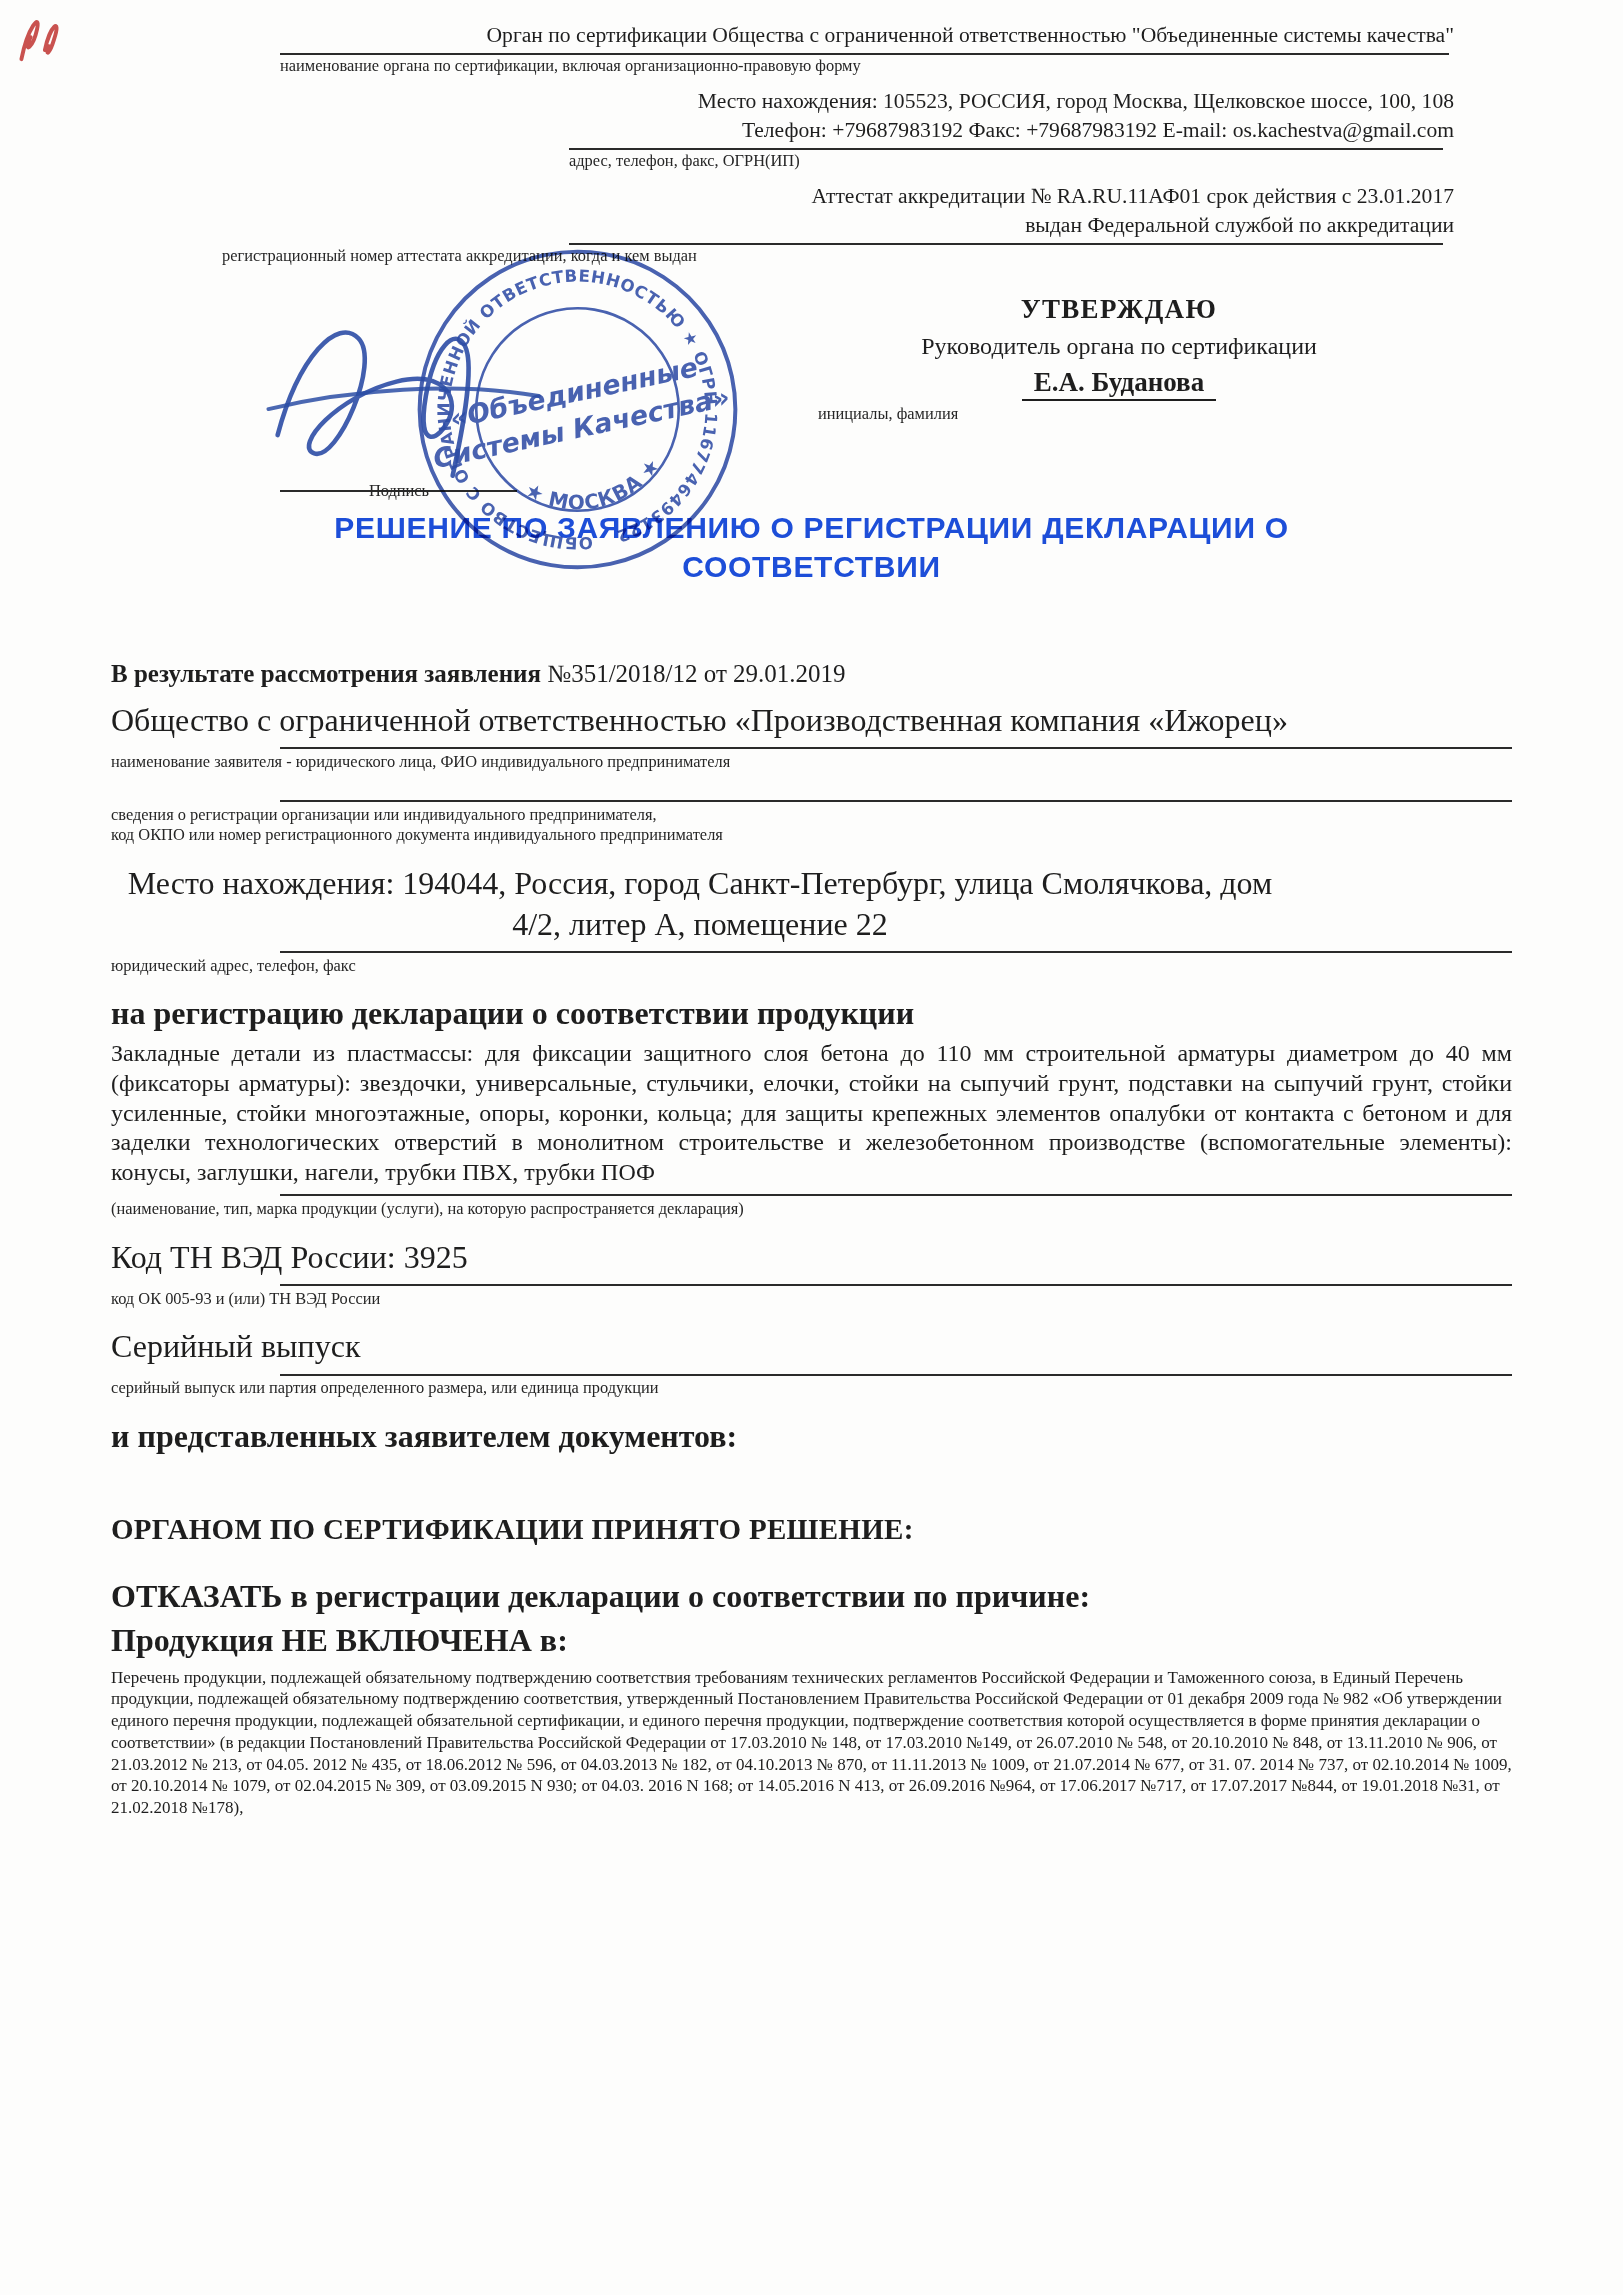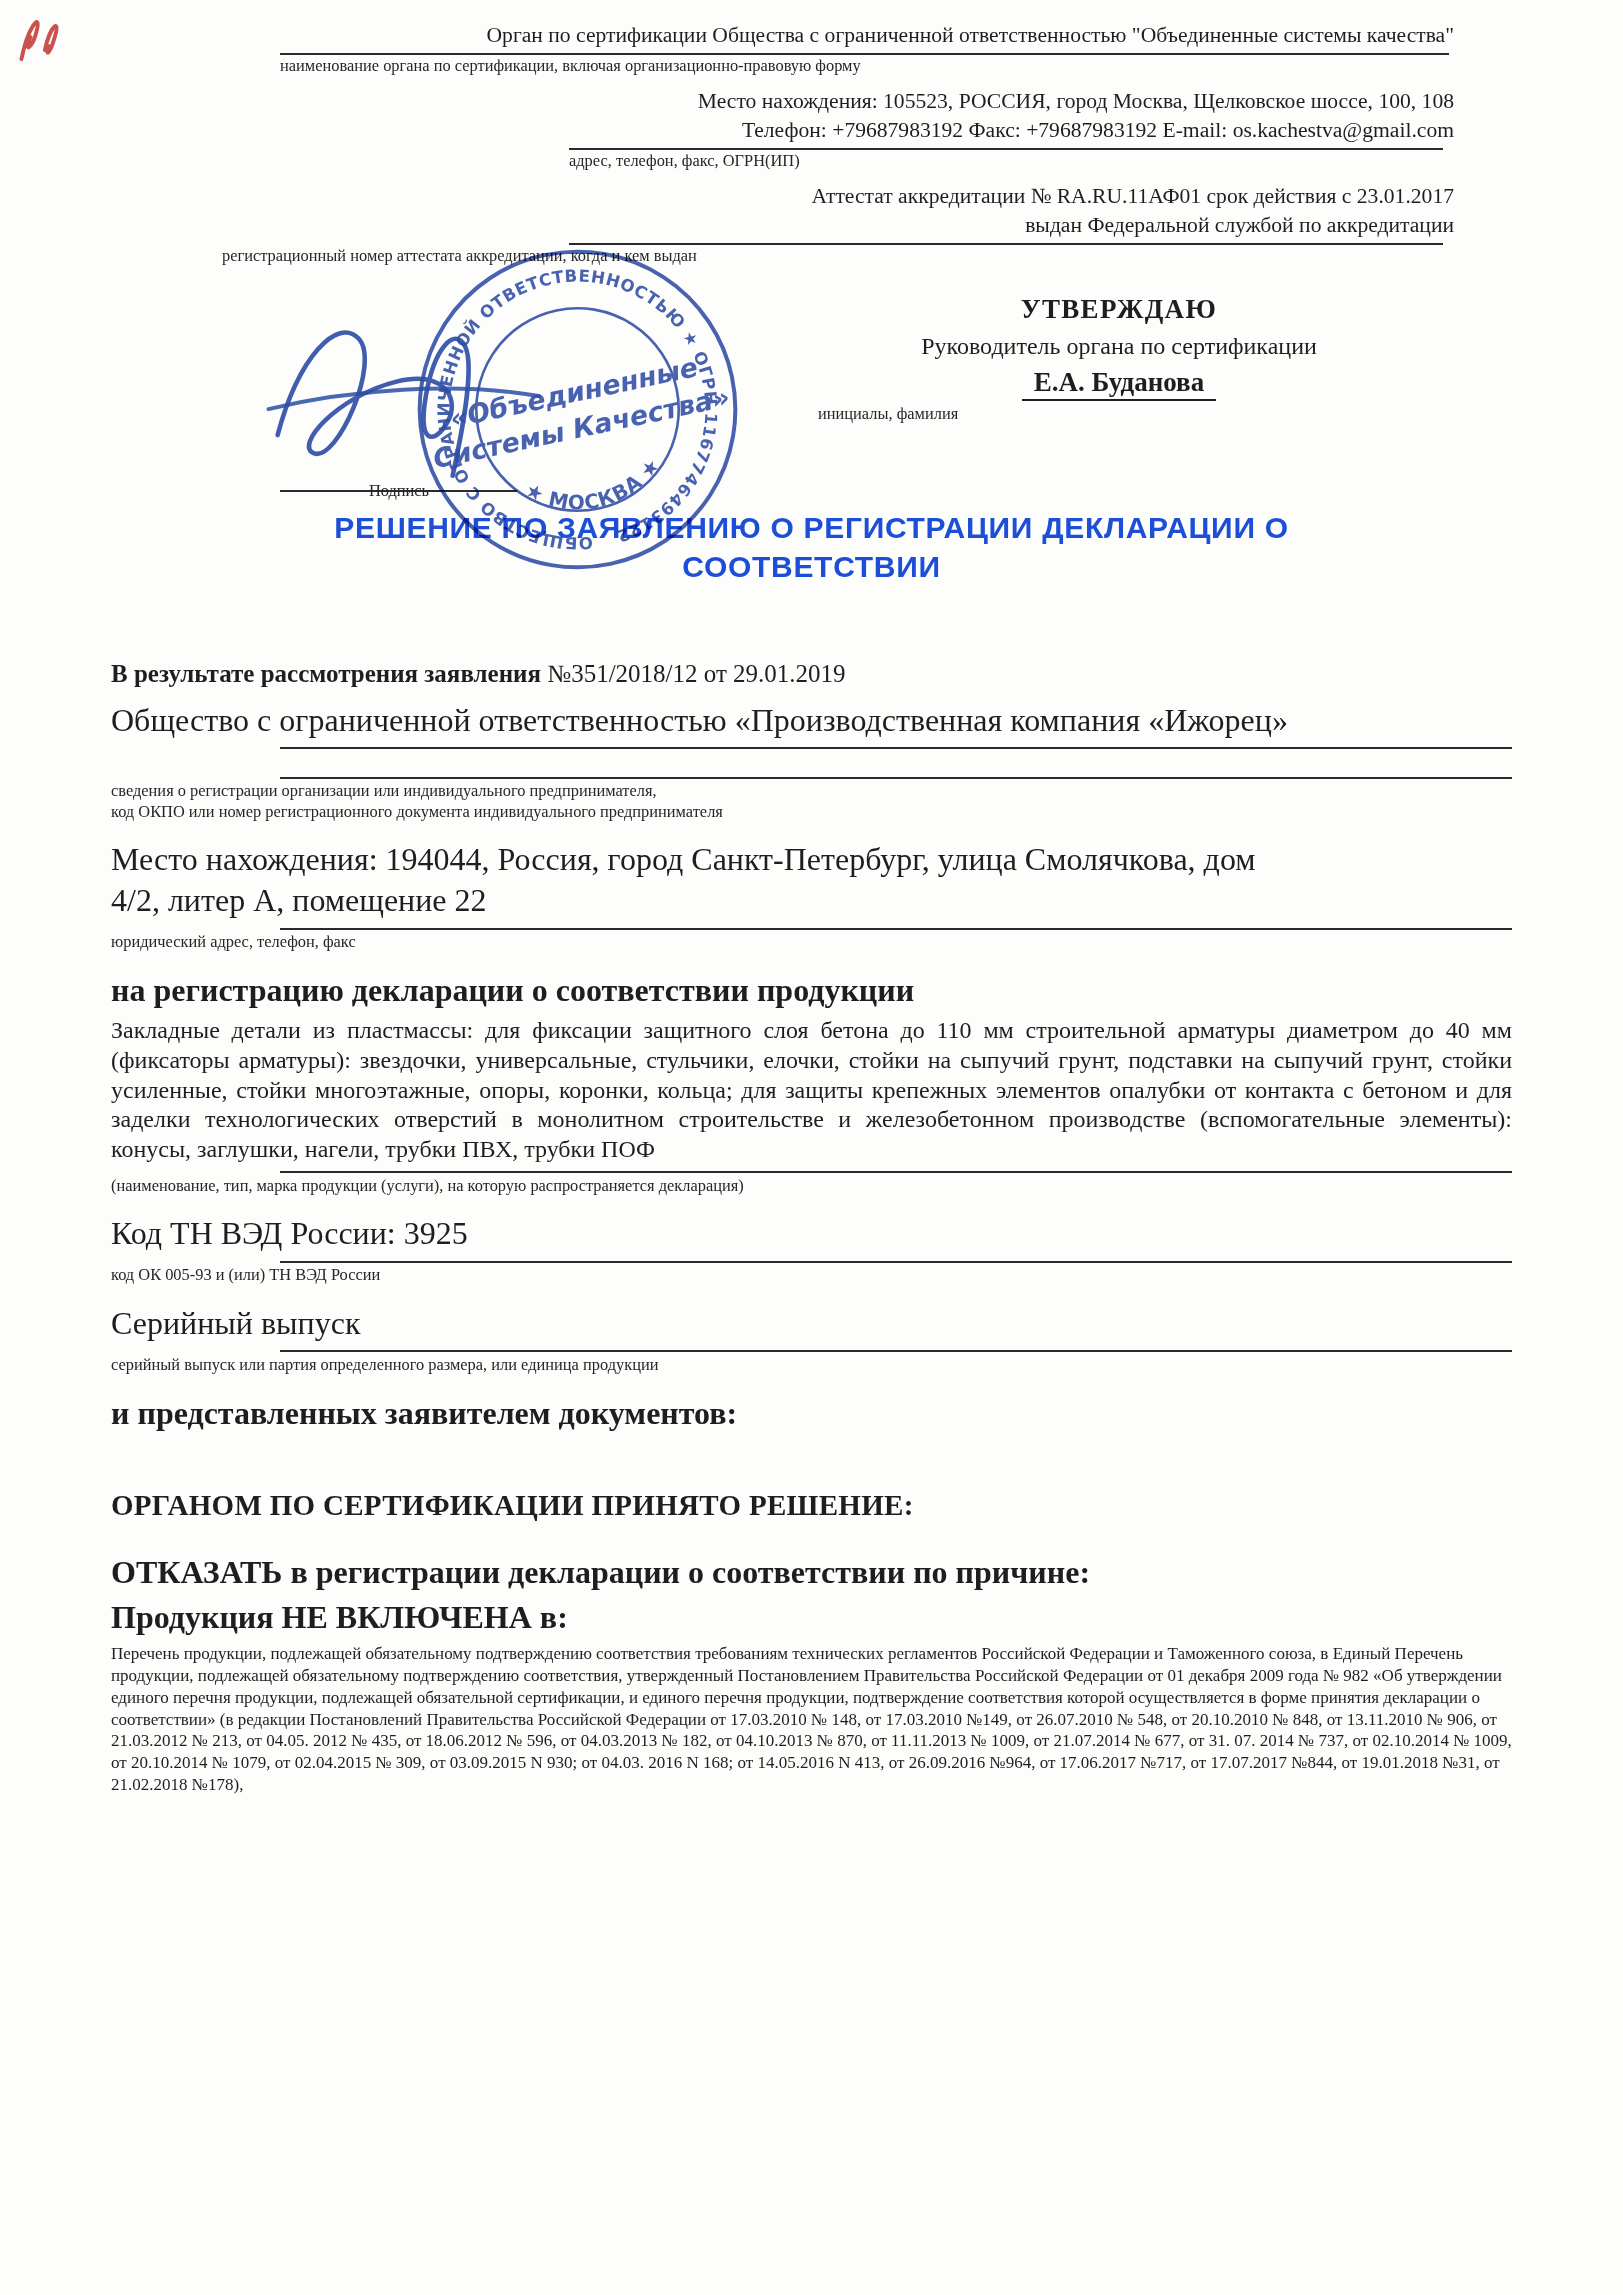--- a/index.html
+++ b/index.html
@@ -41,21 +41,21 @@
   .red-mark{position:absolute;left:10.5px;top:6.5px;width:56px;height:64px;z-index:4;}
 
   
   .title{
     font-family:"Liberation Sans","DejaVu Sans",sans-serif;font-size:30px;font-weight:bold;
     text-align:center;max-width:1021px;margin:84px auto 0 auto;line-height:1.3;letter-spacing:0.7px;color:#1d4ed8;
   }
   .intro{margin-top:72px;font-size:25px;line-height:1.3;}
   .b{font-weight:bold;}
   .body-line{font-size:32px;line-height:1.28;margin-top:9.2px;}
-  .loc{max-width:1178px;}
+  .loc{max-width:1178px;text-align:center;}
   .body-just{font-size:24px;line-height:1.24;text-align:justify;margin-top:5.2px;}
   .rule-std{margin:6.5px 0 2.6px 169px;}
   .rule-blank{margin-top:27.5px;}
   .mt{margin-top:17px;}
   .decision{font-size:29px;font-weight:bold;margin:56px 0 0 0;letter-spacing:0.3px;font-family:"Liberation Serif","DejaVu Serif",serif;}
   .refusal{margin-top:30px;}
   .tight{margin-top:3.9px;}
   .reason{font-size:17px;line-height:1.28;margin-top:5.2px;text-align:left;}
 </style>
 </head>
@@ -113,20 +113,21 @@
       </div>
     </section>
 
     <h1 class="title">РЕШЕНИЕ ПО ЗАЯВЛЕНИЮ О РЕГИСТРАЦИИ ДЕКЛАРАЦИИ О СООТВЕТСТВИИ</h1>
 
     <main>
       <p class="intro"><span class="b">В результате рассмотрения заявления</span><span> №351/2018/12 от 29.01.2019</span></p>
 
       <p class="body-line">Общество с ограниченной ответственностью «Производственная компания «Ижорец»</p>
       <div class="rule rule-std"></div>
+      <p class="caption">наименование заявителя - юридического лица, ФИО индивидуального предпринимателя</p>
 
       <div class="rule rule-std rule-blank"></div>
       <p class="caption">сведения о регистрации организации или индивидуального предпринимателя,</p>
       <p class="caption">код ОКПО или номер регистрационного документа индивидуального предпринимателя</p>
 
       <p class="body-line loc mt">Место нахождения: 194044, Россия, город Санкт-Петербург, улица Смолячкова, дом 4/2, литер А, помещение 22</p>
       <div class="rule rule-std"></div>
       <p class="caption">юридический адрес, телефон, факс</p>
 
       <p class="body-line b mt">на регистрацию декларации о соответствии продукции</p>

